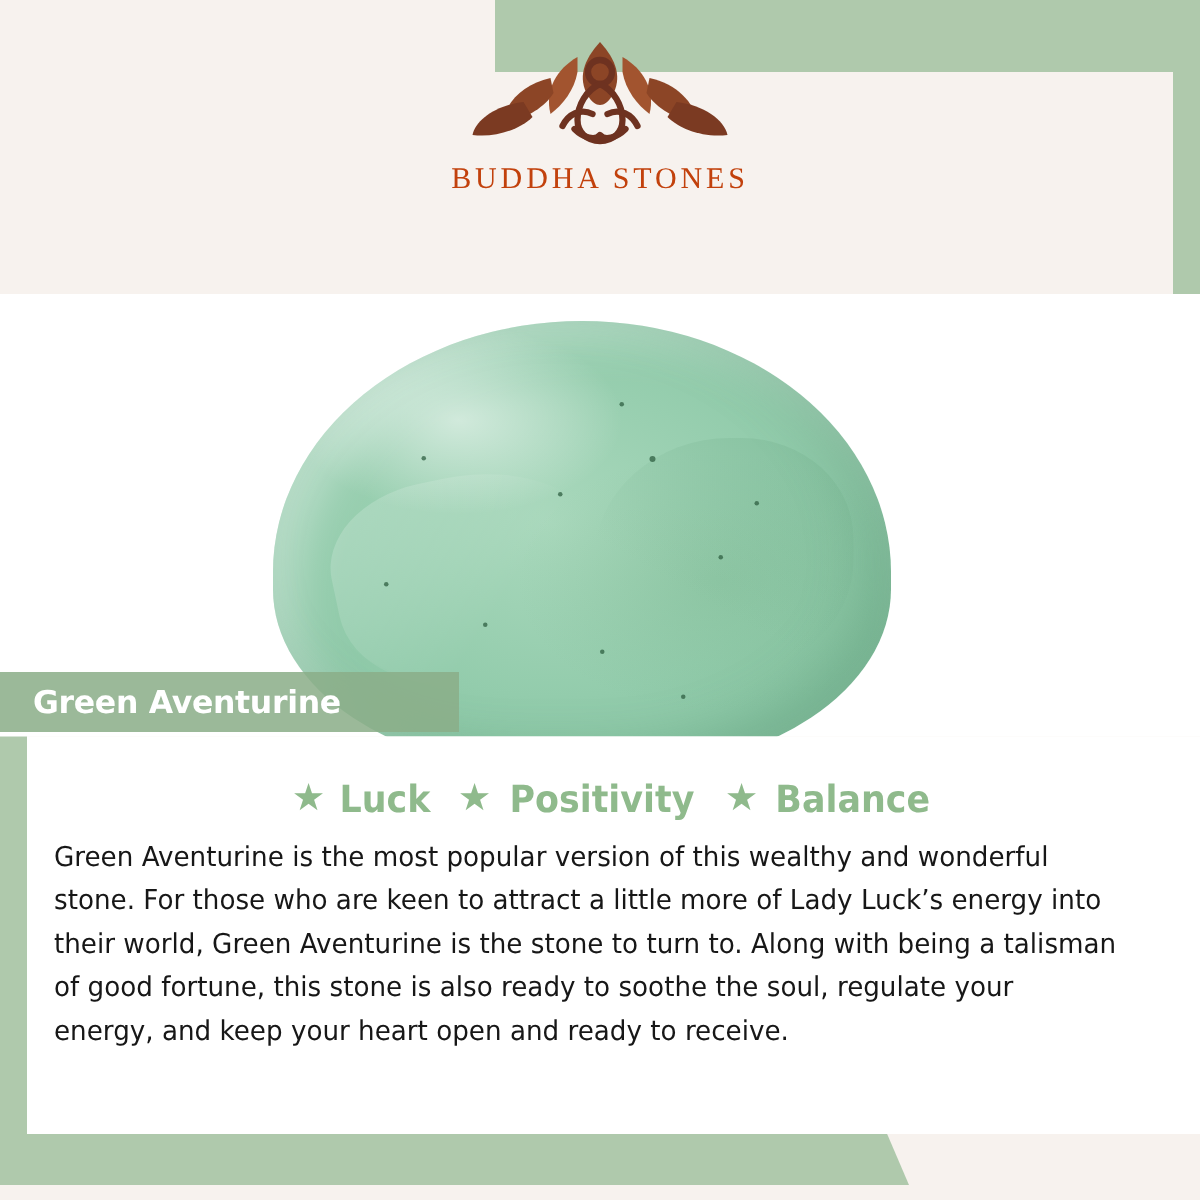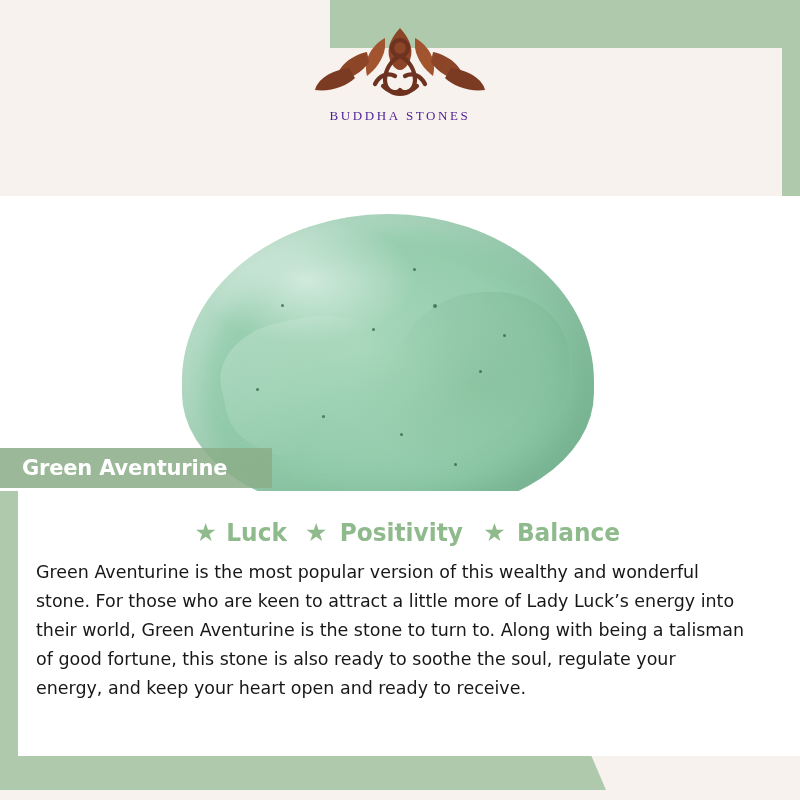--- a/index.html
+++ b/index.html
@@ -40,21 +40,21 @@
   .header{
     position:absolute;top:0;left:0;width:800px;height:148px;
     background:transparent;
     display:flex;flex-direction:column;align-items:center;justify-content:flex-start;
     z-index:3;
   }
   .logo-mark{margin-top:22px;width:190px;height:82px;}
   .logo-word{
     margin-top:4px;
     font-family:"Liberation Serif", serif;
-    font-size:13px;letter-spacing:2.6px;color:#4c1d95;font-weight:400;
+    font-size:20px;letter-spacing:2.6px;color:#c2410c;font-weight:400;
   }
 
   
   .title-banner{
     position:absolute;left:165px;top:140px;width:470px;height:56px;
     background:#FBF8F5;
     display:flex;align-items:center;justify-content:center;
     z-index:4;
   }
   .title-banner .title{
@@ -90,21 +90,21 @@
   }
   .stone-facet-b{
     position:absolute;right:6%;top:26%;width:42%;height:52%;
     background:linear-gradient(210deg, rgba(110,170,135,.30), rgba(110,170,135,0) 65%);
     border-radius:55% 45% 50% 50%;
   }
   .stone-speck{position:absolute;background:#2F5F42;border-radius:50%;opacity:.75;}
 
   
   .label-band{
-    position:absolute;left:0;top:448px;width:272px;height:40px;
+    position:absolute;left:0;top:448px;width:306px;height:40px;
     background:rgba(138,174,136,.86);
     display:flex;align-items:center;z-index:5;
   }
   .label-band .label-text{
     margin-left:22px;color:#FFFFFF;font-size:21px;font-weight:bold;
     font-family:"DejaVu Sans", sans-serif;letter-spacing:-0.2px;white-space:nowrap;
   }
 
   
   .content{

